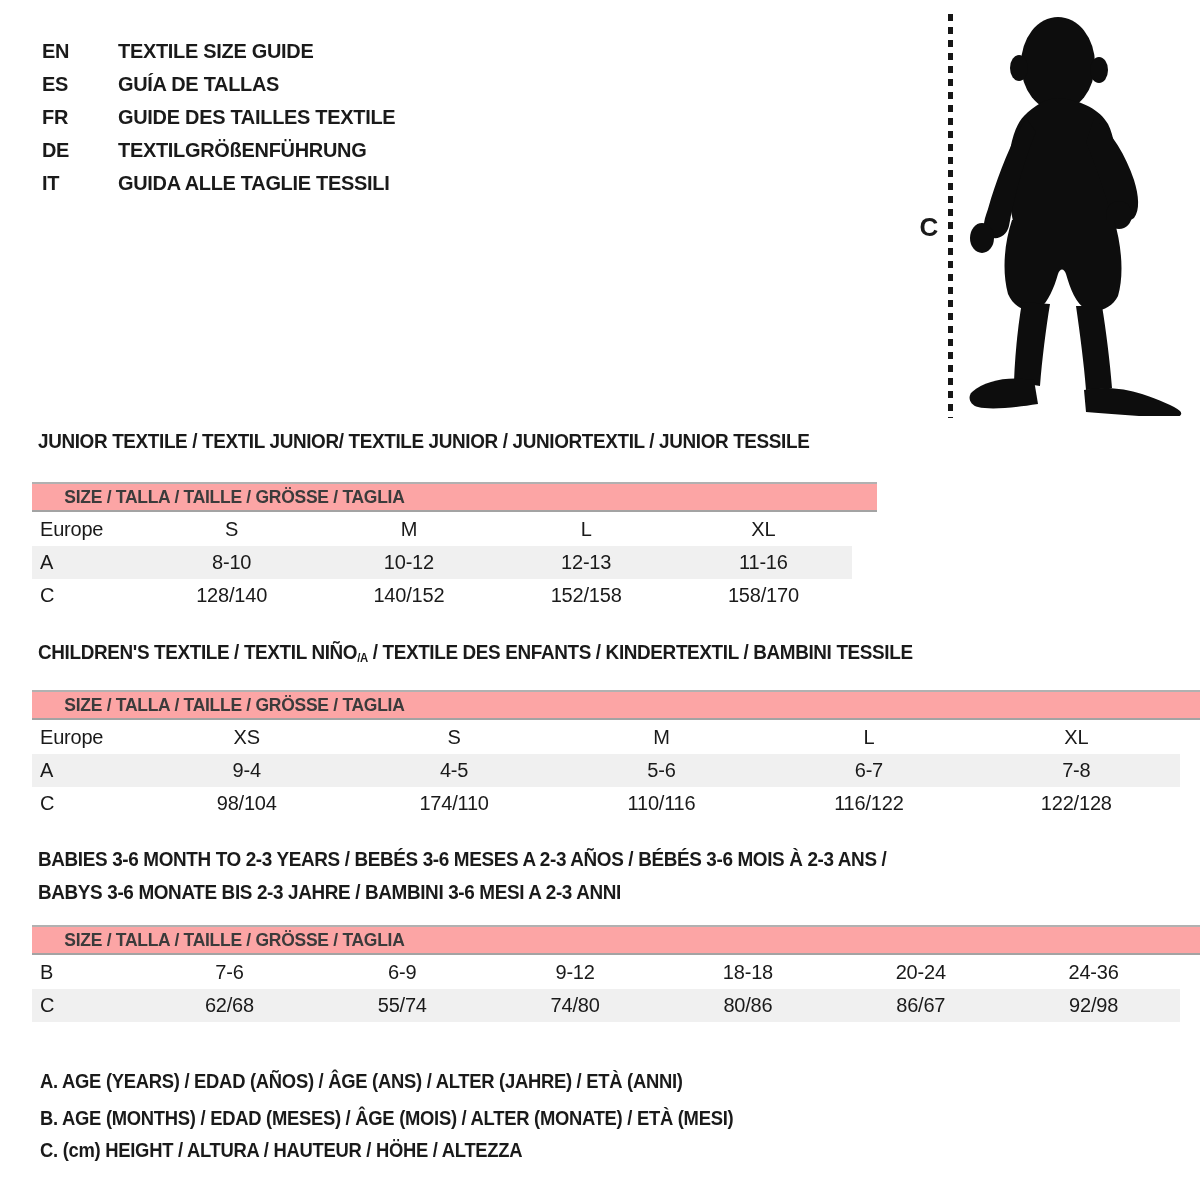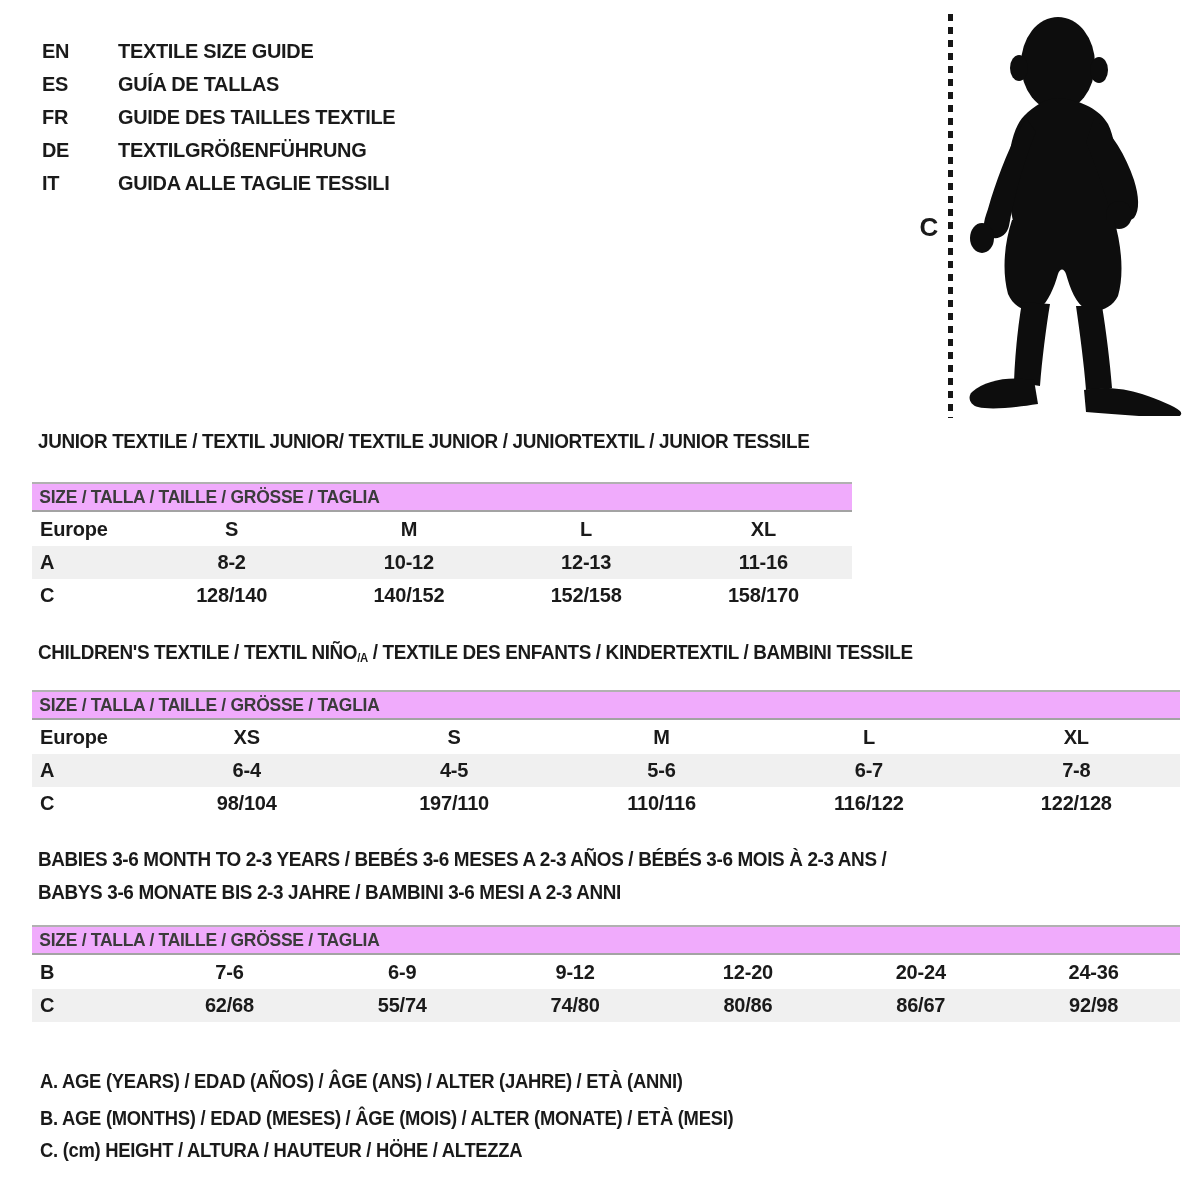--- a/index.html
+++ b/index.html
@@ -17,28 +17,28 @@
     background:repeating-linear-gradient(to bottom, #161616 0 7px, transparent 7px 13px); }
   .c-label { position:absolute; left:914px; top:212px; width:30px; text-align:center;
     font-size:26px; font-weight:bold; }
   .figure-svg { position:absolute; left:962px; top:14px; width:236px; height:402px; }
   
   .sec-heading { position:absolute; left:38px; height:22px; line-height:22px;
     font-size:21px; font-weight:bold; white-space:nowrap; letter-spacing:-0.4px;
     transform:scaleX(0.90); transform-origin:left center; }
   .sec-heading .sub { font-size:0.60em; vertical-align:-0.25em; }
   
-  .size-bar { position:absolute; left:32px; height:26px; background:#f0abfc;
-    border-top:2px solid #b1b1b1; border-bottom:2px solid #a3a3a3; }
+  .size-bar { position:absolute; left:32px; height:26px; background:#fca5a5;
+    border-top:2px solid #b1b1b1; border-bottom:2px solid #a3a3a3;padding-left:25px; }
   .size-bar .bar-text { display:inline-block; font-size:19px; font-weight:bold;
     color:#3b3b3b; line-height:26px; padding-left:8px; letter-spacing:-0.3px;
     white-space:nowrap; transform:scaleX(0.92); transform-origin:left center; }
   
   .trow { position:absolute; left:32px; display:grid; align-items:center;
-    font-size:20px; letter-spacing:-0.2px;font-weight:bold; }
+    font-size:20px; letter-spacing:-0.2px; }
   .trow .lbl { padding-left:8px; text-align:left; }
   .trow .val { text-align:center; }
   .trow.alt { background:#f0f0f0; }
   .cols4 { grid-template-columns:111px repeat(4,1fr); width:820px; }
   .cols5 { grid-template-columns:111px repeat(5,1fr); width:1148px; }
   .cols6 { grid-template-columns:111px repeat(6,1fr); width:1148px; }
   .w-junior { width:820px; }
   .w-wide { width:1148px; }
   
   .note { position:absolute; left:40px; height:22px; line-height:22px;
@@ -99,21 +99,21 @@
   </div>
   <div class="trow cols4" style="top:512px;height:34px">
     <div class="lbl">Europe</div>
     <div class="val">S</div>
     <div class="val">M</div>
     <div class="val">L</div>
     <div class="val">XL</div>
   </div>
   <div class="trow cols4 alt" style="top:546px;height:33px">
     <div class="lbl">A</div>
-    <div class="val">8-2</div>
+    <div class="val">8-10</div>
     <div class="val">10-12</div>
     <div class="val">12-13</div>
     <div class="val">11-16</div>
   </div>
   <div class="trow cols4" style="top:579px;height:33px">
     <div class="lbl">C</div>
     <div class="val">128/140</div>
     <div class="val">140/152</div>
     <div class="val">152/158</div>
     <div class="val">158/170</div>
@@ -128,46 +128,46 @@
   <div class="trow cols5" style="top:720px;height:34px">
     <div class="lbl">Europe</div>
     <div class="val">XS</div>
     <div class="val">S</div>
     <div class="val">M</div>
     <div class="val">L</div>
     <div class="val">XL</div>
   </div>
   <div class="trow cols5 alt" style="top:754px;height:33px">
     <div class="lbl">A</div>
-    <div class="val">6-4</div>
+    <div class="val">9-4</div>
     <div class="val">4-5</div>
     <div class="val">5-6</div>
     <div class="val">6-7</div>
     <div class="val">7-8</div>
   </div>
   <div class="trow cols5" style="top:787px;height:33px">
     <div class="lbl">C</div>
     <div class="val">98/104</div>
-    <div class="val">197/110</div>
+    <div class="val">174/110</div>
     <div class="val">110/116</div>
     <div class="val">116/122</div>
     <div class="val">122/128</div>
   </div>
 
   <div class="sec-heading" style="top:848px">BABIES 3-6 MONTH TO 2-3 YEARS / BEBÉS 3-6 MESES A 2-3 AÑOS / BÉBÉS 3-6 MOIS À 2-3 ANS /</div>
   <div class="sec-heading" style="top:881px">BABYS 3-6 MONATE BIS 2-3 JAHRE / BAMBINI 3-6 MESI A 2-3 ANNI</div>
   <div class="size-bar w-wide" style="top:925px">
     <span class="bar-text">SIZE / TALLA / TAILLE / GRÖSSE / TAGLIA</span>
   </div>
   <div class="trow cols6" style="top:955px;height:34px">
     <div class="lbl">B</div>
     <div class="val">7-6</div>
     <div class="val">6-9</div>
     <div class="val">9-12</div>
-    <div class="val">12-20</div>
+    <div class="val">18-18</div>
     <div class="val">20-24</div>
     <div class="val">24-36</div>
   </div>
   <div class="trow cols6 alt" style="top:989px;height:33px">
     <div class="lbl">C</div>
     <div class="val">62/68</div>
     <div class="val">55/74</div>
     <div class="val">74/80</div>
     <div class="val">80/86</div>
     <div class="val">86/67</div>

